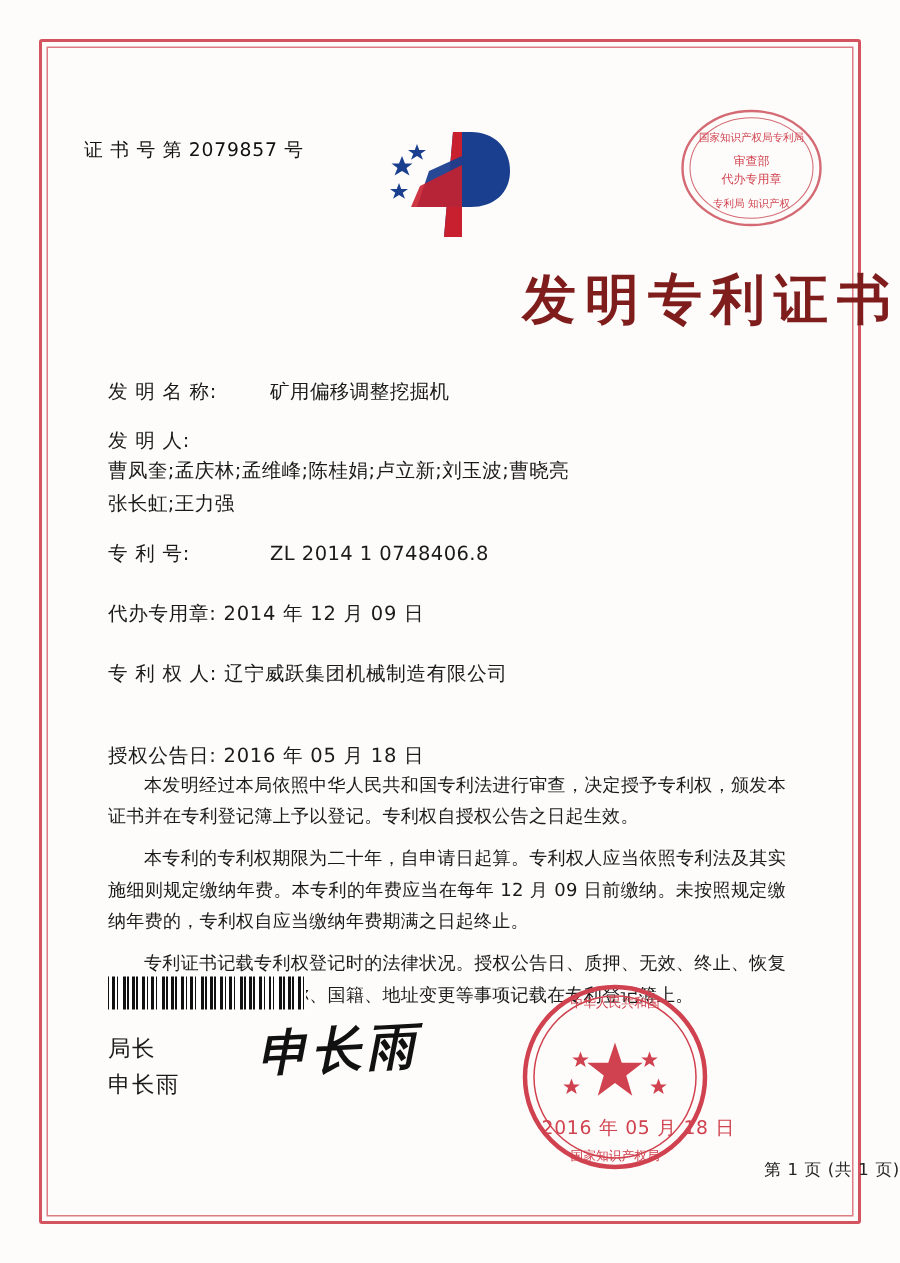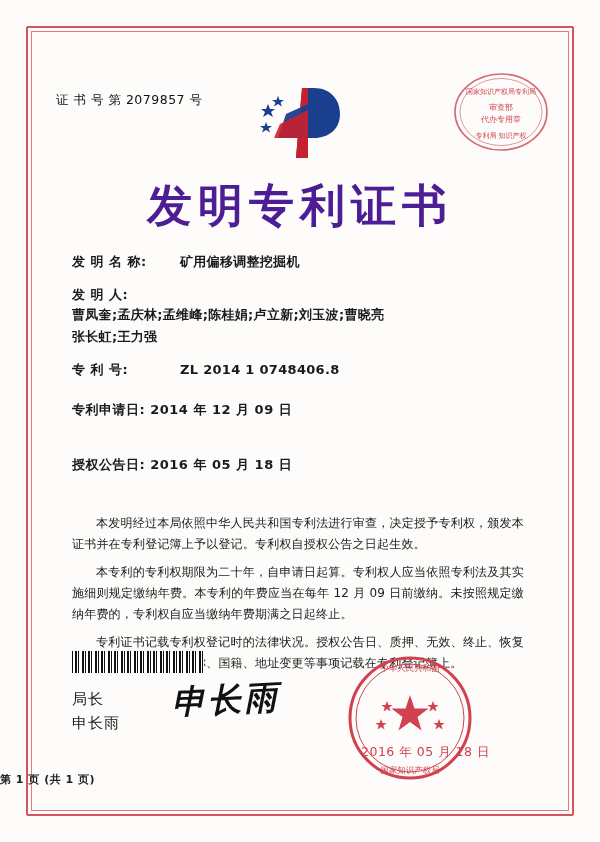--- a/index.html
+++ b/index.html
@@ -43,33 +43,32 @@
   }
   
   .seal-top{
     position:absolute;
     left:452px;top:70px;
     width:98px;height:84px;
   }
   .title{
     position:absolute;
     left:0;right:0;top:176px;
-    text-align:center;
+    text-align:right;
     font-family:"DejaVu Serif","Liberation Serif",serif;
-    font-size:45px;
+    font-size:36px;
     font-weight:bold;
     letter-spacing:6px;
-    color:#4c1d95;
+    color:#7f1d1d;
   }
   .fields{
     position:absolute;
     left:72px;top:252px;width:470px;
     font-size:13px;
     line-height:1.55;
-    font-weight:bold;
   }
   .row{
     display:flex;
     margin-bottom:13px;
     align-items:flex-start;
   }
   .lbl{
     flex:0 0 auto;
     white-space:pre;
     letter-spacing:0.5px;
@@ -134,25 +133,24 @@
   .seal-date{
     position:absolute;
     left:361px;top:744px;
     font-size:12.5px;
     color:#d0424f;
     letter-spacing:0.5px;
   }
   .footer{
     position:absolute;
     left:0;right:0;top:772px;
-    text-align:left;
+    text-align:right;
     font-size:11px;
     color:#222;
     letter-spacing:0.5px;
-    font-weight:bold;
   }
 </style>
 </head>
 <body>
 
 <div class="page">
 
   <div class="frame-outer"></div>
   <div class="frame-inner"></div>
 
@@ -195,24 +193,28 @@
         <span class="sub">张长虹;王力强</span>
       </div>
     </div>
 
     <div class="row" style="margin-top:4px;">
       <div class="lbl" style="width:108px">专 利 号:</div>
       <div class="val">ZL 2014 1 0748406.8</div>
     </div>
 
     <div class="row-simple" style="margin-top:20px;">
-      <span>专利申请日:</span>
+      <span>代办专用章:</span>
       <span>2014 年 12 月 09 日</span>
     </div>
 
+    <div class="row-simple" style="margin-top:20px;">
+      <span>专 利 权 人:</span>
+      <span>辽宁威跃集团机械制造有限公司</span>
+    </div>
 
     <div class="row-simple" style="margin-top:35px;">
       <span>授权公告日:</span>
       <span>2016 年 05 月 18 日</span>
     </div>
 
   </div>
 
   <div class="body-text">
     <p>本发明经过本局依照中华人民共和国专利法进行审查，决定授予专利权，颁发本证书并在专利登记簿上予以登记。专利权自授权公告之日起生效。</p>

